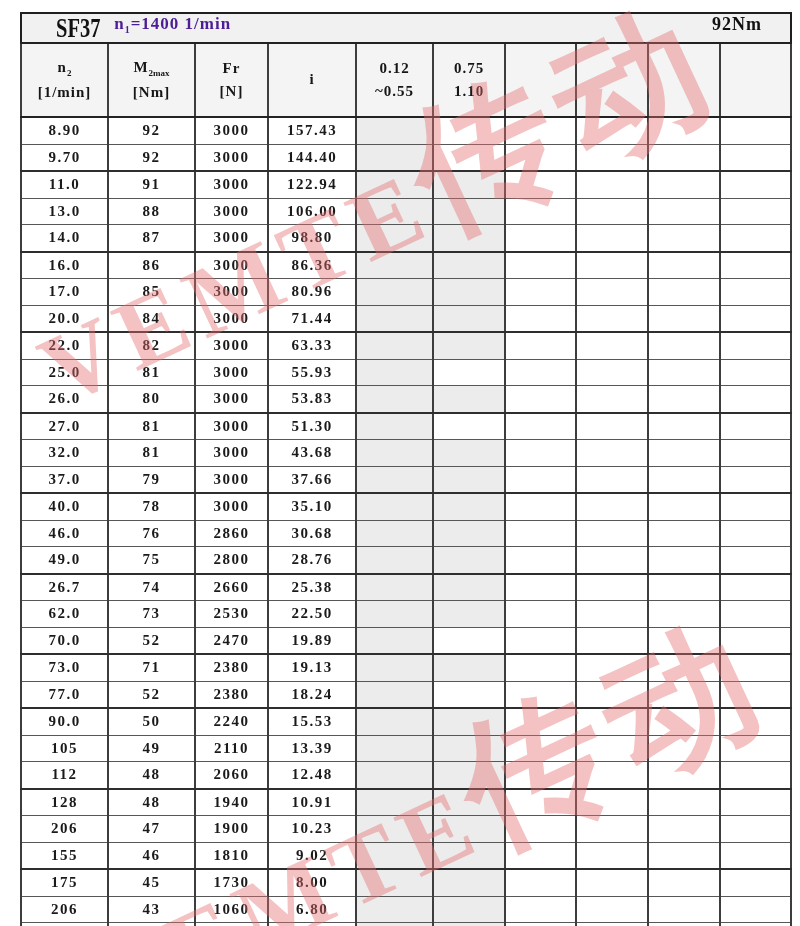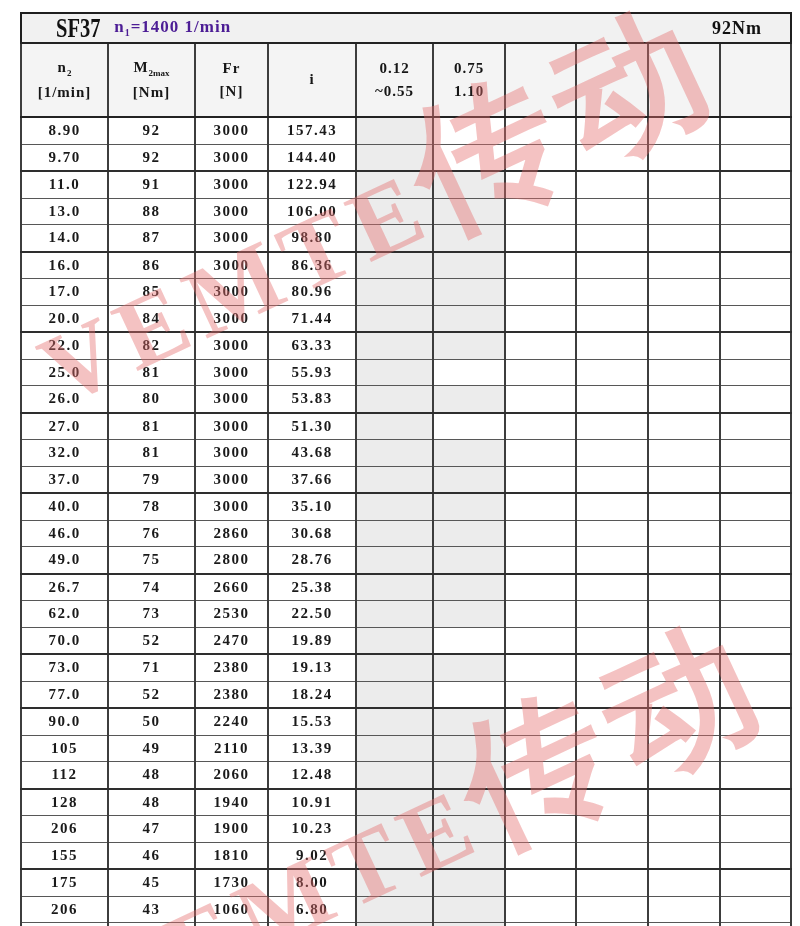--- a/index.html
+++ b/index.html
@@ -16,21 +16,21 @@
     background:#ffffff;
   }
   td{overflow:hidden;}
 
   
   tr.title-row td{
     height:26px;background:#f1f1f1;
     border-bottom:2px solid #222;
     padding:0;
   }
-  .title-flex{display:flex;align-items:center;width:100%;}
+  .title-flex{display:flex;align-items:flex-start;width:100%;}
   .model{
     display:inline-block;font-size:25px;font-weight:600;color:#111;
     transform:scale(.82,1.08);transform-origin:left center;
     margin-left:34px;letter-spacing:0;
   }
   .n1{font-size:17px;font-weight:bold;color:#4c1d95;letter-spacing:1px;margin-left:4px;}
   .n1 sub{font-size:10px;}
   .torque{margin-left:auto;font-size:18px;font-weight:bold;color:#111;letter-spacing:1px;padding-right:28px;}
 
   

